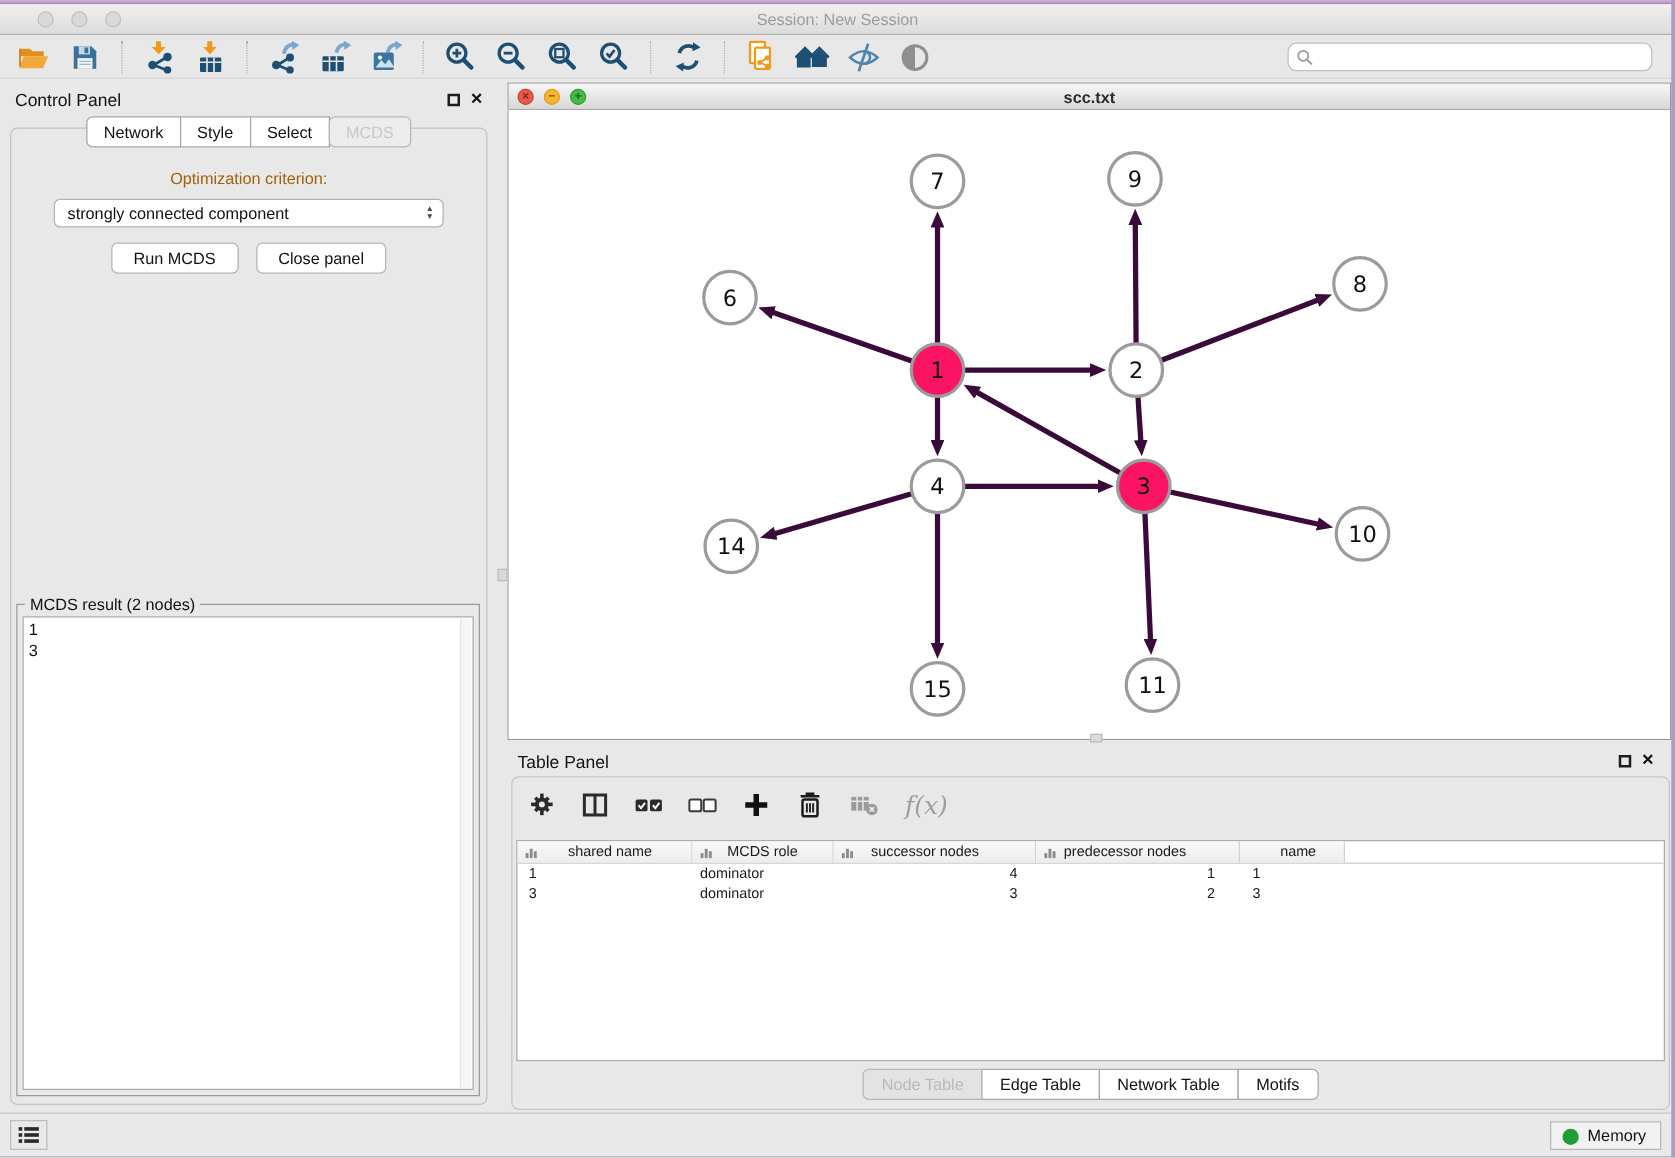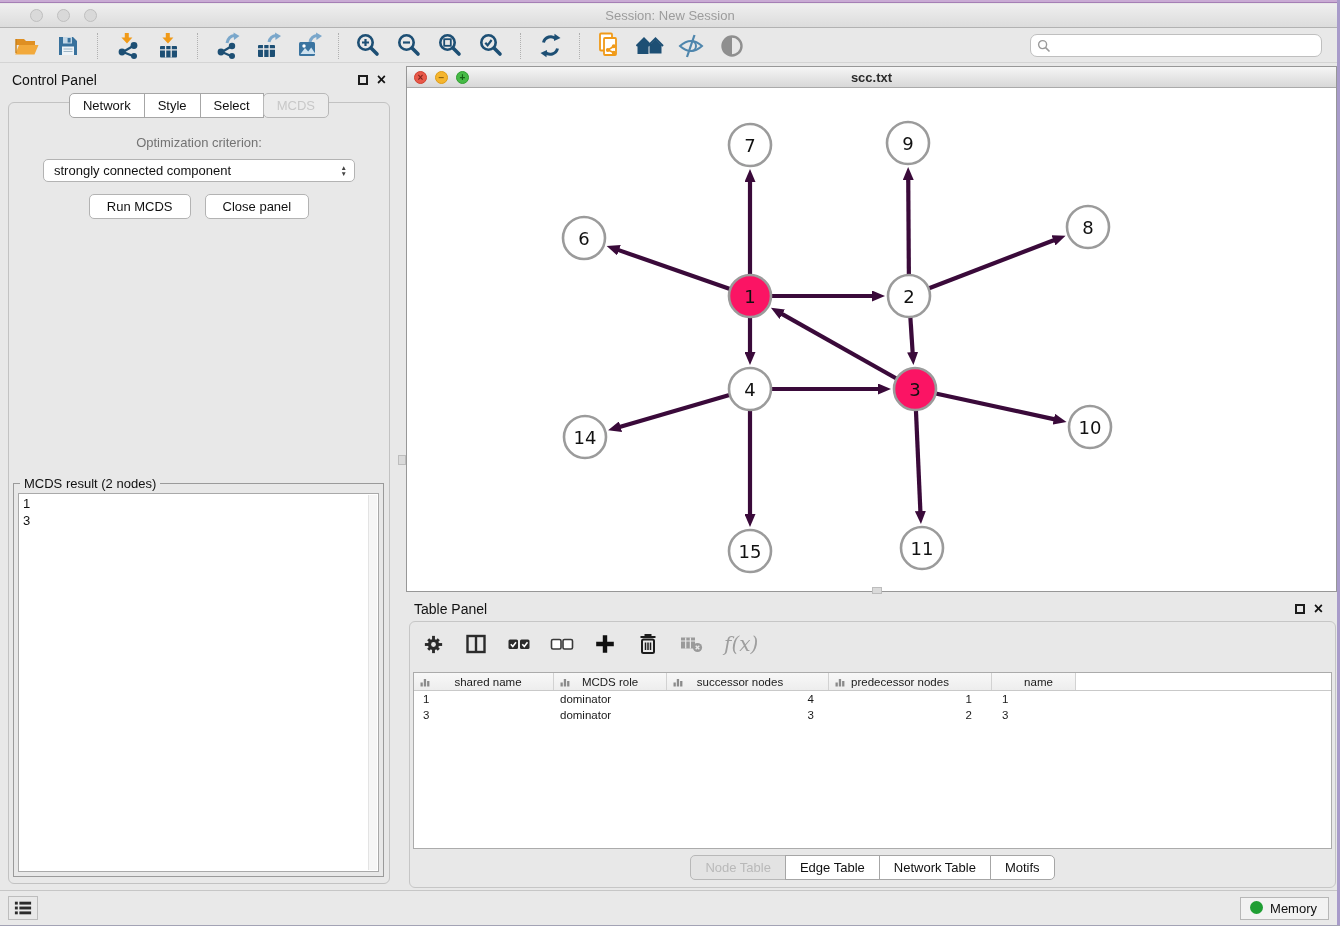--- a/index.html
+++ b/index.html
@@ -39,21 +39,21 @@
   .float-btn { width:10px; height:10px; border:2px solid #1c1c1c; }
   .close-x { font-size:16px; font-weight:bold; color:#121212; line-height:12px; }
   .cp-tabs { display:flex; justify-content:center; margin-top:4px; position:relative; z-index:3; }
   .seg { border:1px solid #a6a6a6; background:#fff; font-size:13px; color:#111;
     padding:4px 13px; margin-left:-1px; position:relative; }
   .seg:first-child { border-radius:5px 0 0 5px; margin-left:0; }
   .seg:last-child { border-radius:0 5px 5px 0; }
   .seg.active { background:#ececec; color:#c8c8c8; border-color:#b8b8b8; border-radius:5px 5px 5px 5px; }
   .cp-body { position:absolute; top:48px; bottom:6px; left:8px; right:8px; background:#e8e8e8;
     border:1px solid #c2c2c2; border-radius:6px; margin-top:-9px; padding-top:9px; }
-  .opt-label { text-align:center; font-size:13px; color:#737373; margin-top:23px; }
+  .opt-label { text-align:center; font-size:13px; color:#a16207; margin-top:23px; }
   .dropdown { width:312px; height:23px; margin:9px auto 0 auto; background:#fff; border:1px solid #b3b3b3;
     border-radius:5px; display:flex; align-items:center; padding:0 4px 0 10px; font-size:13px; color:#111; }
   .stepper { margin-left:auto; display:flex; flex-direction:column; align-items:center; line-height:6px;
     font-size:6.5px; color:#444; padding:0 3px; }
   .btn-row { display:flex; justify-content:center; gap:14px; margin-top:12px; }
   .btn { background:#fff; border:1px solid #b3b3b3; border-radius:5px; font-size:13px; color:#111;
     padding:4px 17px; font-family:inherit; }
   .result-group { position:absolute; left:4px; right:5px; top:380px; bottom:6px; border:1px solid #9a9a9a; }
   .result-legend { position:absolute; top:-8px; left:6px; background:#e8e8e8; padding:0 4px; font-size:13px; color:#111; }
   .result-text { position:absolute; left:4px; right:4px; top:9px; bottom:4px; background:#fff;
@@ -98,21 +98,21 @@
   .c3 { width:163px; text-align:right; padding-right:20px; }
   .c4 { width:84px; padding-left:10px; }
   .tp-tabs { position:absolute; bottom:7px; left:0; right:0; display:flex; justify-content:center; }
   .tp-tabs .seg { padding:4px 14px; }
   .tp-tabs .seg.active { background:#e3e3e3; color:#b9b9b9; border-radius:5px 0 0 5px; }
 
   
   .statusbar { position:absolute; bottom:1px; left:0; right:3px; height:35px; background:#e9e9e9;
     border-top:1px solid #c6c6c6; display:flex; align-items:center; padding:0 8px; }
   .sb-btn { width:30px; height:24px; border:1px solid #bdbdbd; display:flex; align-items:center; justify-content:center; background:#e9e9e9; }
-  .memory-btn { margin-left:auto; display:flex; align-items:flex-start; gap:7px; border:1px solid #b7b7b7;
+  .memory-btn { margin-left:auto; display:flex; align-items:flex-end; gap:7px; border:1px solid #b7b7b7;
     background:#f2f2f2; padding:3px 11px 3px 9px; font-size:13px; color:#111; }
   .mem-dot { width:13px; height:13px; border-radius:50%; }
 </style>
 </head>
 <body>
 
 <div class="accent-top"></div>
 <div class="accent-right"></div>
 <div class="accent-bottom"></div>
 

